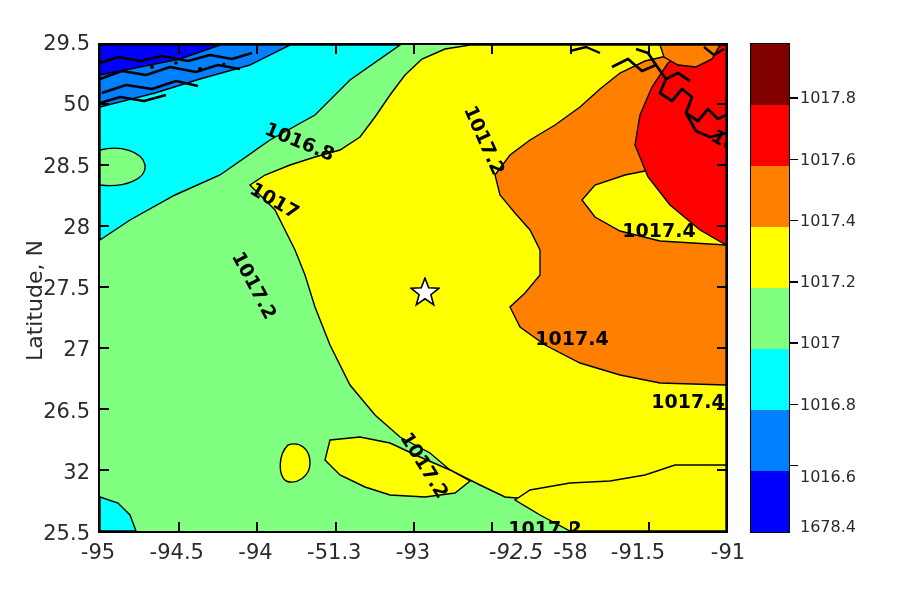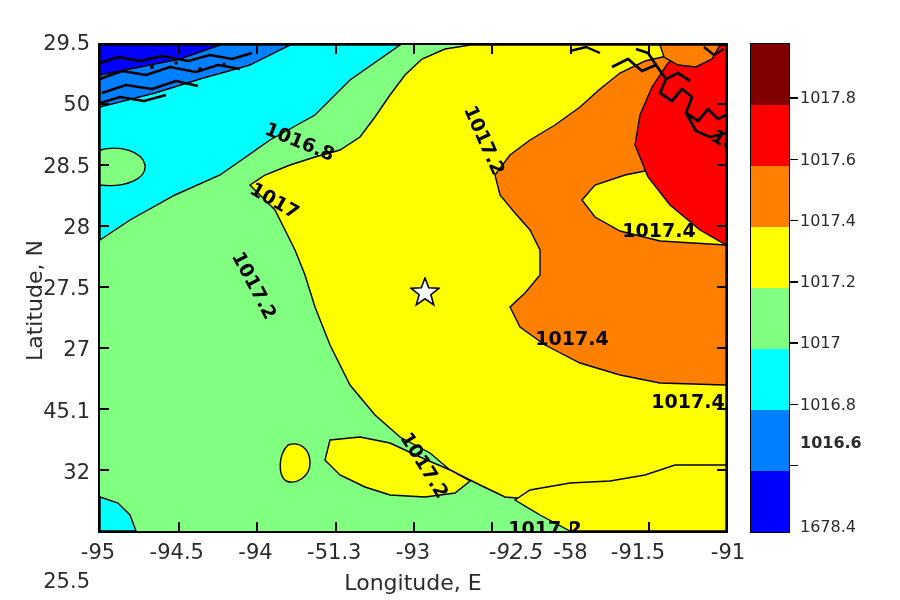--- a/index.html
+++ b/index.html
@@ -174,59 +174,58 @@
       </div>
 
     <div id="station-star" style="left:325px;top:249px;">
       <svg width="30" height="30" viewBox="0 0 30 30">
         <polygon points="15,1 18.7,10.8 29,11.2 20.9,17.7 23.7,27.8 15,21.8 6.3,27.8 9.1,17.7 1,11.2 11.3,10.8" fill="#ffffff" stroke="#000" stroke-width="1.6"></polygon>
       </svg>
     </div>
   </div>
 
   <div id="yticks">
-      <div class="ytick" style="top: 533px; margin-top: 48px;">25.5</div>
+      <div class="ytick" style="top: 533px;">25.5</div>
       <div class="ytick" style="top: 471.75px;">32</div>
-      <div class="ytick" style="top: 410.5px;">45.1</div>
+      <div class="ytick" style="top: 410.5px;">26.5</div>
       <div class="ytick" style="top: 349.25px;">27</div>
       <div class="ytick" style="top: 288px;">27.5</div>
       <div class="ytick" style="top: 226.75px;">28</div>
       <div class="ytick" style="top: 165.5px;">28.5</div>
       <div class="ytick" style="top: 104.25px;">50</div>
       <div class="ytick" style="top: 43px;">29.5</div>
     </div>
 
   <div id="xticks">
       <div class="xtick" style="left: 98px;">-95</div>
       <div class="xtick" style="left: 176.75px;">-94.5</div>
       <div class="xtick" style="left: 255.5px;">-94</div>
       <div class="xtick" style="left: 334.25px;">-51.3</div>
       <div class="xtick" style="left: 413px;">-93</div>
       <div class="xtick" style="left: 516px; font-style: italic;">-92.5</div>
       <div class="xtick" style="left: 570.5px;">-58</div>
       <div class="xtick" style="left: 638px;">-91.5</div>
       <div class="xtick" style="left: 728px;">-91</div>
     </div>
 
-  <div id="xlabel">Longitude, E</div>
   <div id="ylabel">Latitude, N</div>
 
   <div id="cbar">
       <div style="background: rgb(0, 0, 255);"></div>
       <div style="background: rgb(0, 128, 255);"></div>
       <div style="background: rgb(0, 255, 255);"></div>
       <div style="background: rgb(128, 255, 128);"></div>
       <div style="background: rgb(255, 255, 0);"></div>
       <div style="background: rgb(255, 128, 0);"></div>
       <div style="background: rgb(255, 0, 0);"></div>
       <div style="background: rgb(128, 0, 0);"></div>
     </div>
   <div id="cbticks">
       <div class="cblabel" style="top: 526px;">1678.4</div>
-      <div class="cblabel" style="top: 442px; font-weight: bold;">1016.6</div>
+      <div class="cblabel" style="top: 476px;">1016.6</div>
       <div class="cbtick" style="top: 464.75px;"></div>
       <div class="cblabel" style="top: 403.5px;">1016.8</div>
       <div class="cbtick" style="top: 403.5px;"></div>
       <div class="cblabel" style="top: 342.25px;">1017</div>
       <div class="cbtick" style="top: 342.25px;"></div>
       <div class="cblabel" style="top: 281px;">1017.2</div>
       <div class="cbtick" style="top: 281px;"></div>
       <div class="cblabel" style="top: 219.75px;">1017.4</div>
       <div class="cbtick" style="top: 219.75px;"></div>
       <div class="cblabel" style="top: 158.5px;">1017.6</div>

